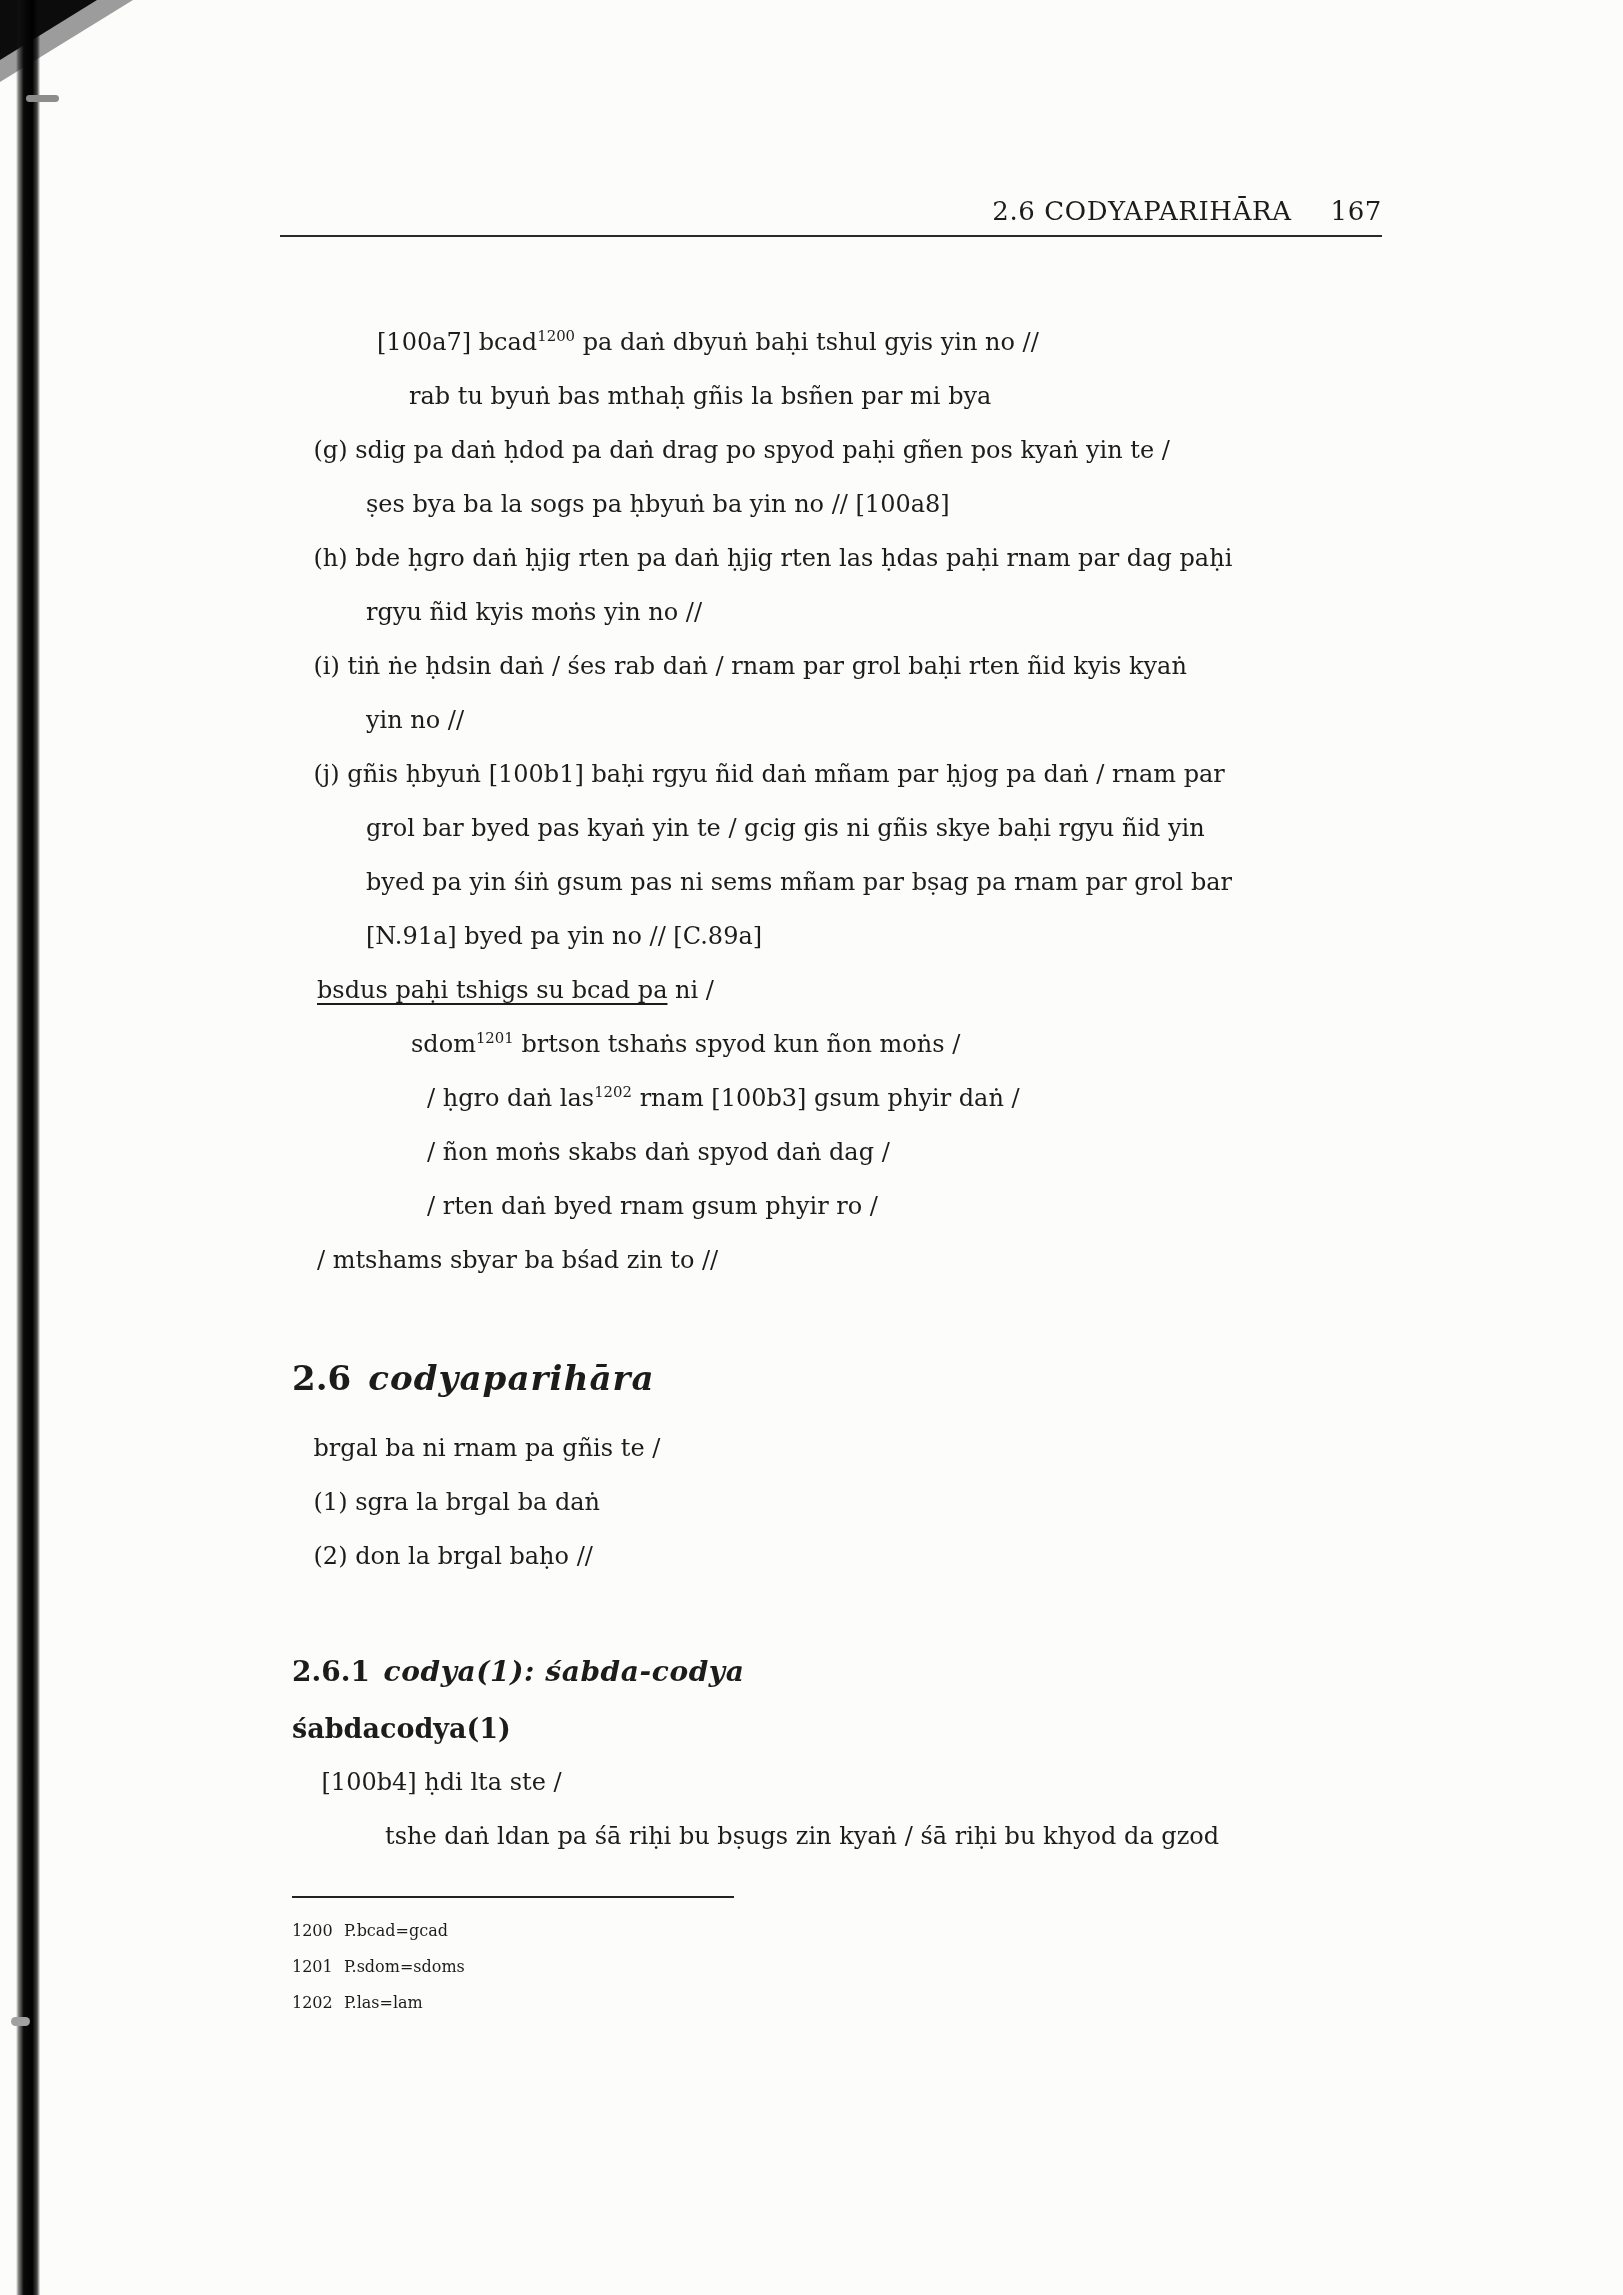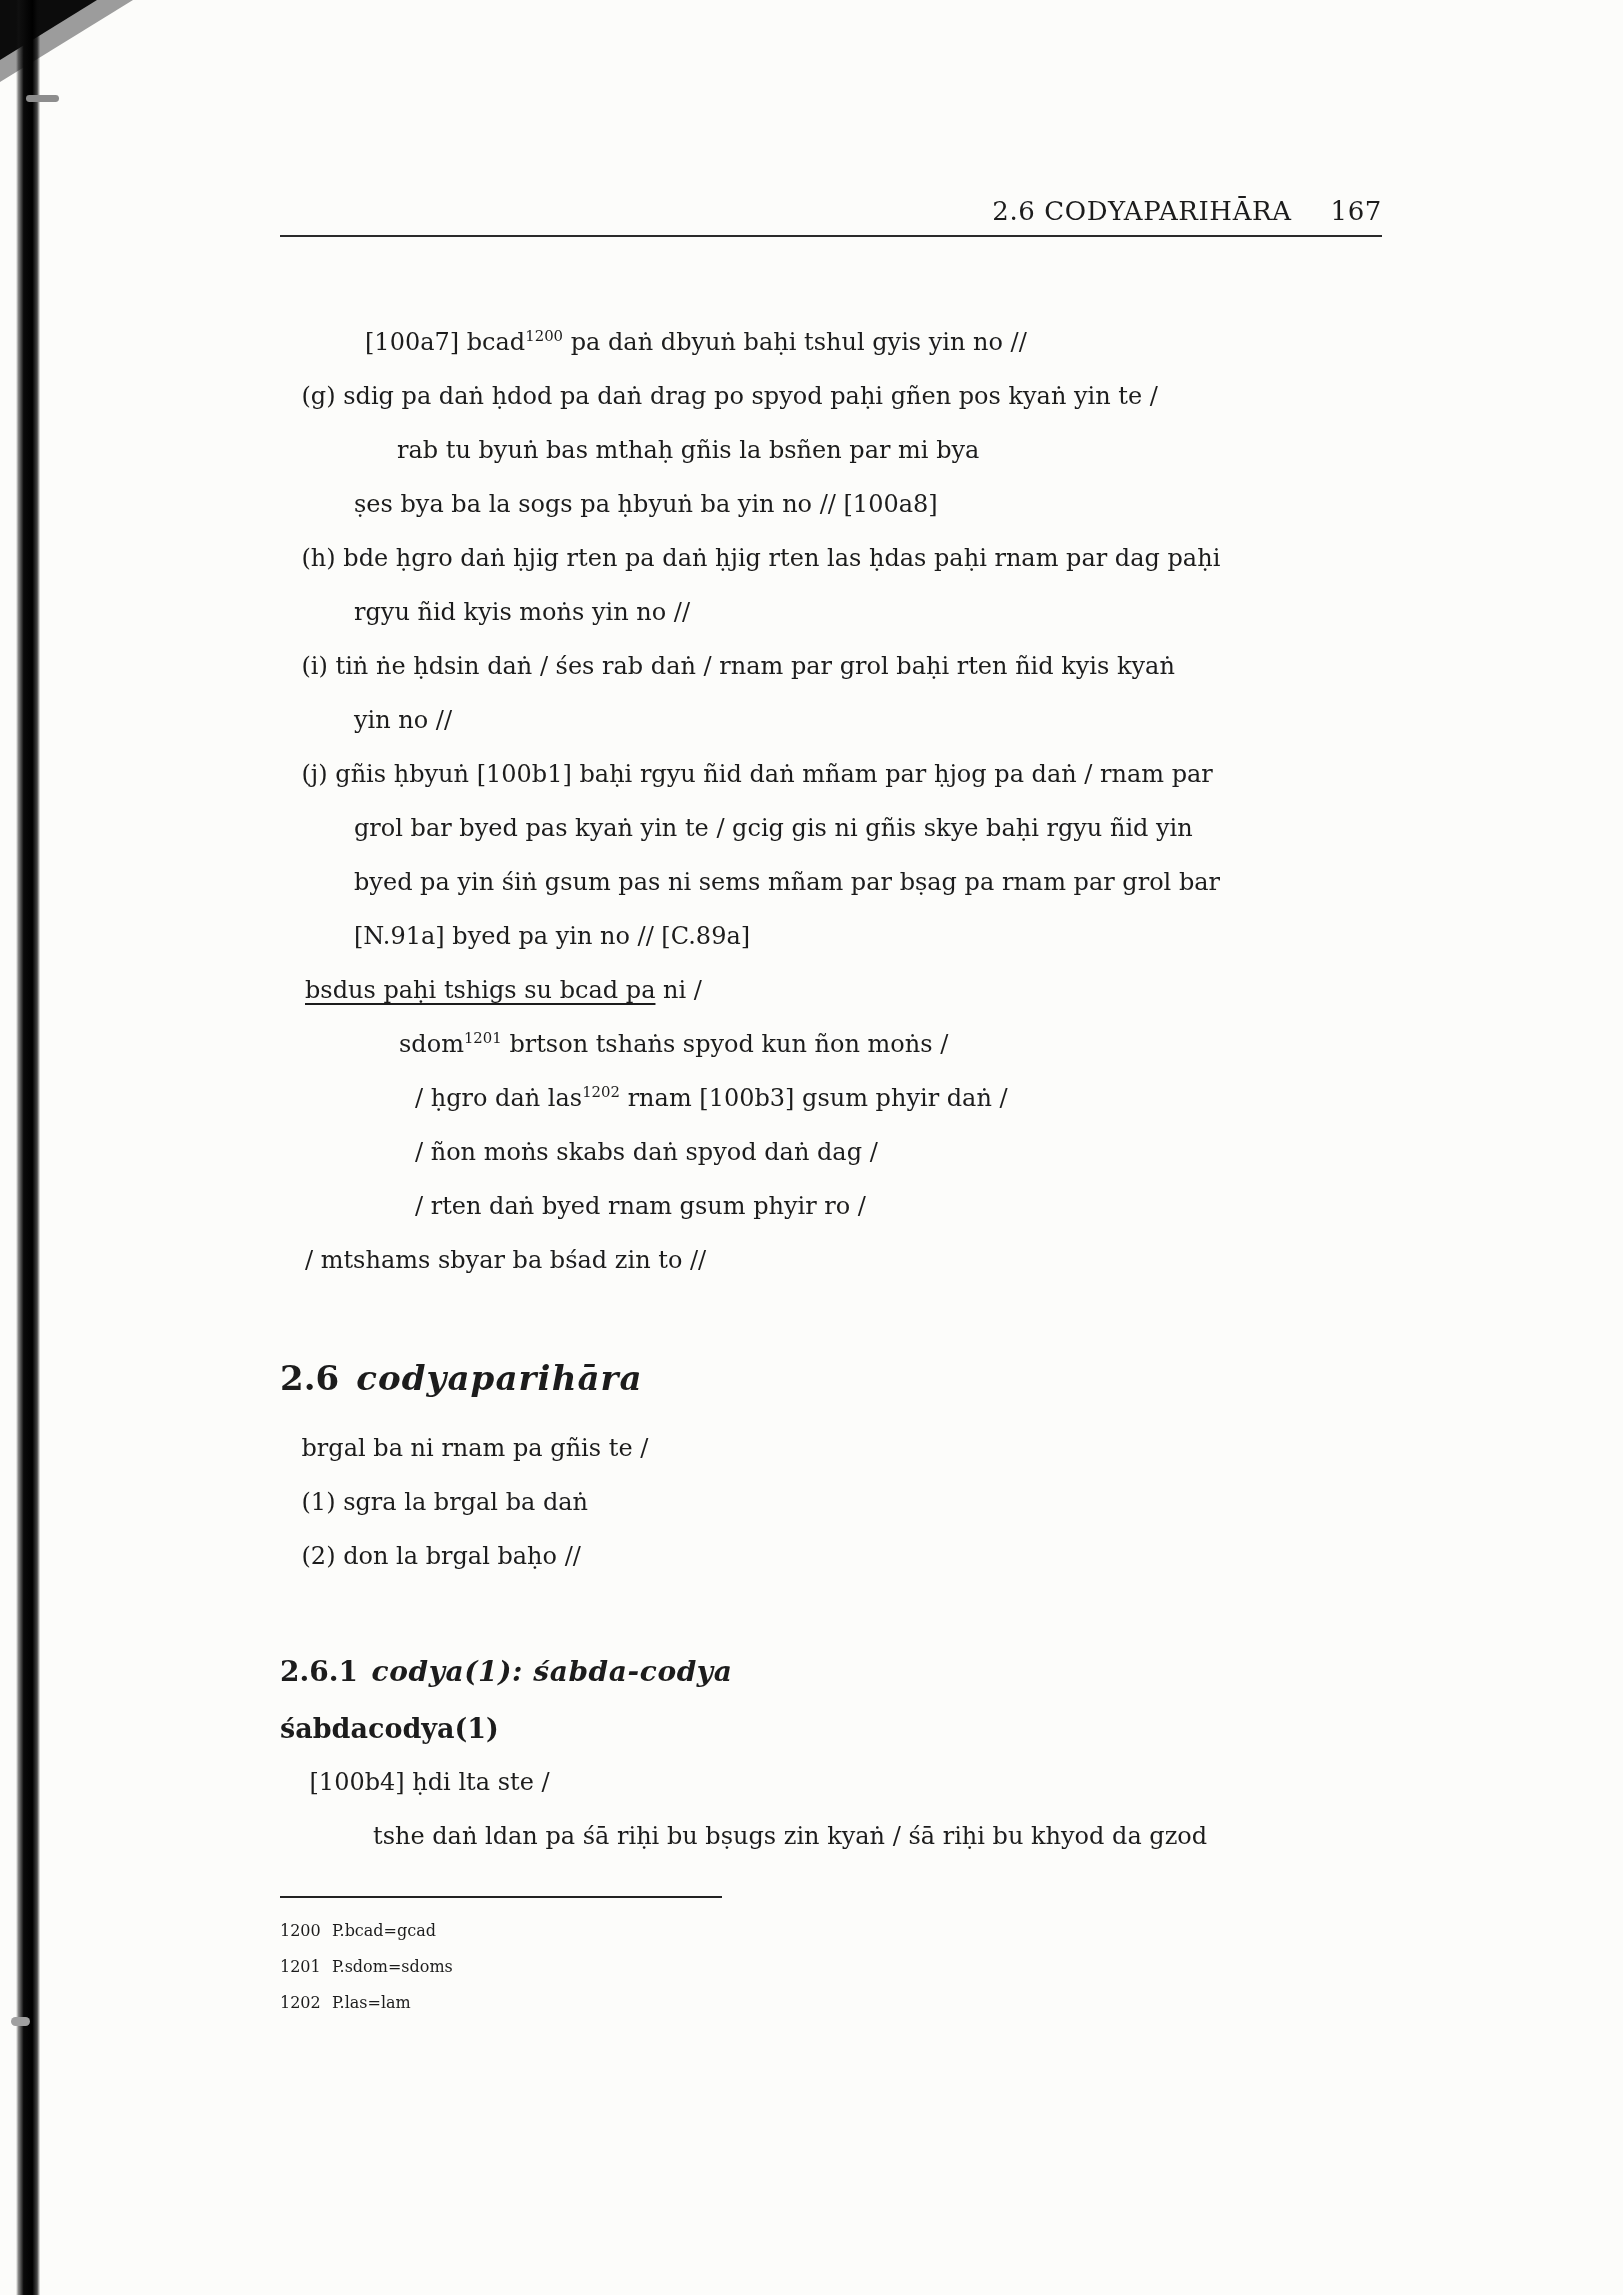--- a/index.html
+++ b/index.html
@@ -43,21 +43,21 @@
     font-size:26px;
     letter-spacing:0.6px;
     border-bottom:2.8px solid #2a2a2a;
     padding-bottom:9px;
     white-space:nowrap;
   }
   .running-header .pageno { font-weight:normal; margin-left:39px; }
 
   
   .content {
-    position:absolute; left:280px; top:315px; width:1130px;
+    position:absolute; left:292px; top:315px; width:1130px;
     font-size:24px;
   }
   .line { line-height:54px; white-space:nowrap; }
 
   .ind-open  { padding-left:85px; }
   .ind-label { padding-left:21.5px;  }
   .ind-cont  { padding-left:74px; }
   .ind-quote { padding-left:117px; }
   .ind-left  { padding-left:25px;  }
   .ind-verse1{ padding-left:119px; }
@@ -106,22 +106,22 @@
 <div class="smudge-b"></div>
 
 <div class="running-header">
   <span>2.6 CODYAPARIHĀRA</span><span class="pageno">167</span>
 </div>
 
 <div class="content">
 
   <div class="line ind-open"><span>[100a7] bcad</span><sup>1200</sup><span> pa daṅ dbyuṅ baḥi tshul gyis yin no //</span></div>
 
+  <div class="line ind-quote">rab tu byuṅ bas mthaḥ gñis la bsñen par mi bya</div>
   <div class="line ind-label">(g) sdig pa daṅ ḥdod pa daṅ drag po spyod paḥi gñen pos kyaṅ yin te /</div>
-  <div class="line ind-quote">rab tu byuṅ bas mthaḥ gñis la bsñen par mi bya</div>
   <div class="line ind-cont">ṣes bya ba la sogs pa ḥbyuṅ ba yin no // [100a8]</div>
   <div class="line ind-label">(h) bde ḥgro daṅ ḥjig rten pa daṅ ḥjig rten las ḥdas paḥi rnam par dag paḥi</div>
   <div class="line ind-cont">rgyu ñid kyis moṅs yin no //</div>
   <div class="line ind-label">(i) tiṅ ṅe ḥdsin daṅ / śes rab daṅ / rnam par grol baḥi rten ñid kyis kyaṅ</div>
   <div class="line ind-cont">yin no //</div>
   <div class="line ind-label">(j) gñis ḥbyuṅ [100b1] baḥi rgyu ñid daṅ mñam par ḥjog pa daṅ / rnam par</div>
   <div class="line ind-cont">grol bar byed pas kyaṅ yin te / gcig gis ni gñis skye baḥi rgyu ñid yin</div>
   <div class="line ind-cont">byed pa yin śiṅ gsum pas ni sems mñam par bṣag pa rnam par grol bar</div>
   <div class="line ind-cont">[N.91a] byed pa yin no // [C.89a]</div>
 

